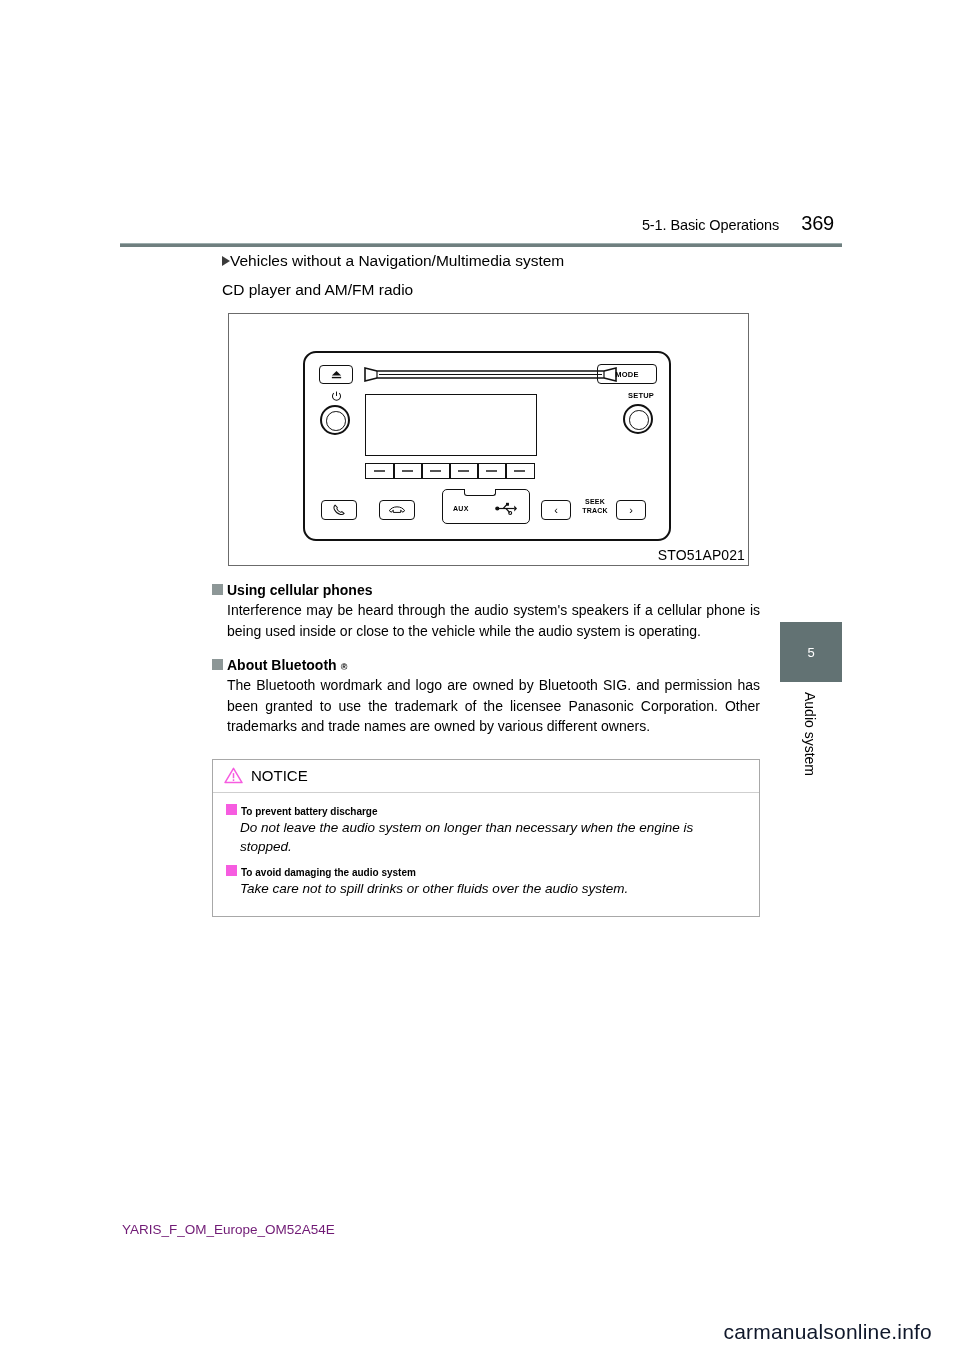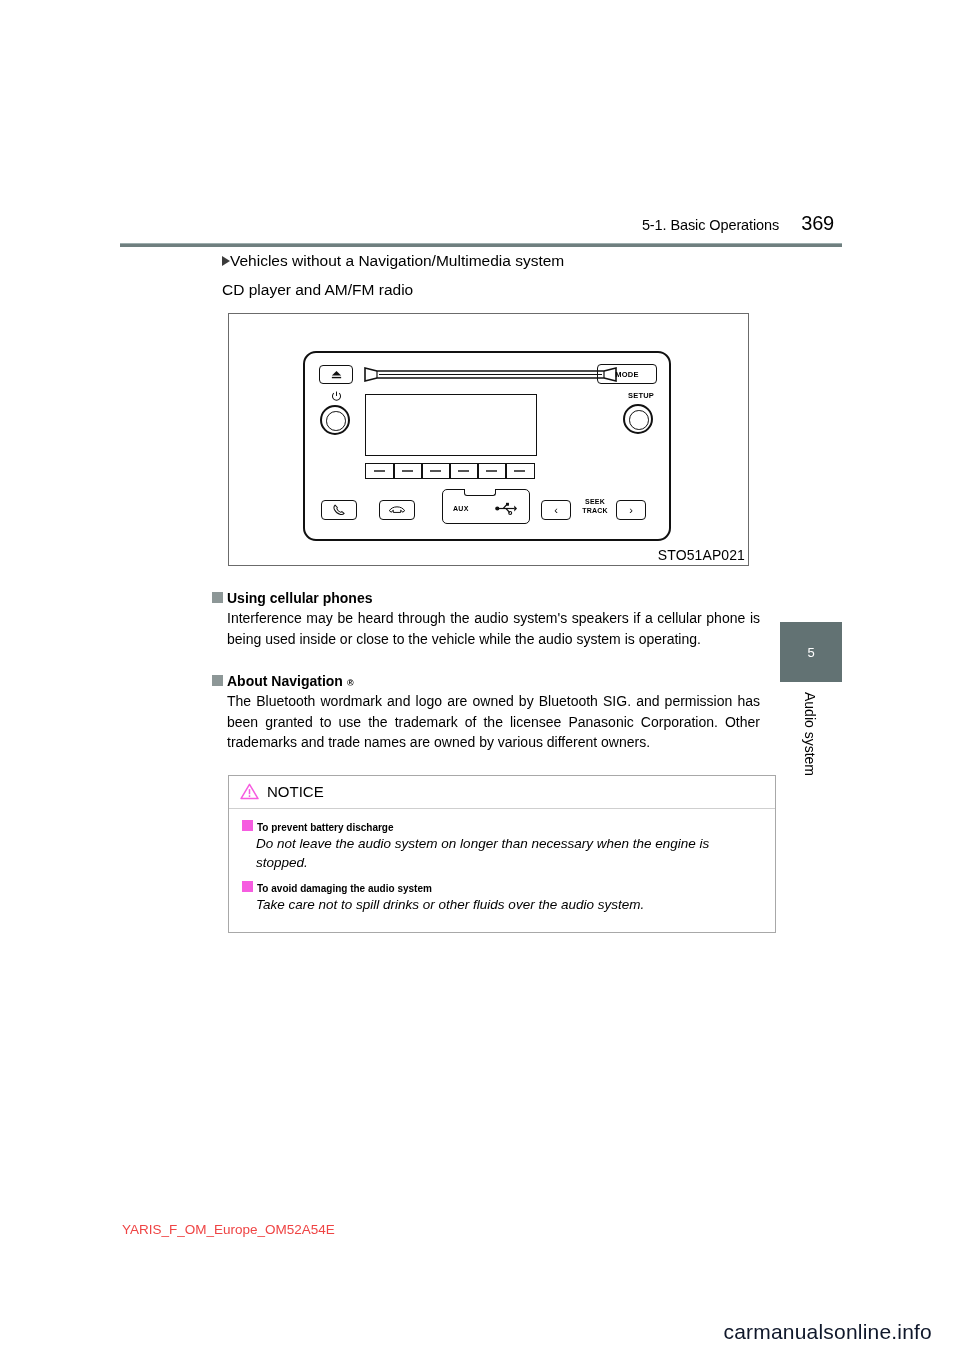--- a/index.html
+++ b/index.html
@@ -253,21 +253,21 @@
   .seek-label {
     position: absolute;
     left: 270px; top: 145px;
     width: 40px;
     text-align: center;
     font-size: 7px; font-weight: bold; line-height: 1.25;
     letter-spacing: 0.2px;
   }
 
   
-  .block { margin-top: 24px; }
+  .block { margin-top: 16px; }
   .sq-head {
     display: flex;
     align-items: baseline;
     gap: 4px;
     font-size: 14px;
     font-weight: bold;
     margin-bottom: 2px;
   }
   .sq {
     display: inline-block;
@@ -282,21 +282,21 @@
     line-height: 1.47;
     text-align: justify;
     padding-left: 15px;
     margin: 0;
   }
   sup { font-size: 9px; vertical-align: super; }
 
   
   .notice {
     margin-top: 22px;
-    margin-left: 16px;
+    margin-left: 0px;
     width: 548px;
     border: 1px solid #a8a8a8;
     background: #fff;
   }
   .notice-head {
     height: 33px;
     border-bottom: 1px solid #cfcfcf;
     display: flex; align-items: center;
     padding-left: 11px;
     gap: 8px;
@@ -306,21 +306,21 @@
   .notice-body .sq-head { font-size: 10px; margin-bottom: 1px; }
   .notice-body .para { font-size: 13.5px; line-height: 1.42; text-align: left; padding-left: 14px; font-style: italic; }
   .notice-body .block { margin-top: 9px; }
   .notice-body .block:first-child { margin-top: 0; }
 
   
   .footer-code {
     position: absolute;
     left: 122px; top: 1222px;
     font-size: 13.5px;
-    color: #ef4444;
+    color: #701a75;
   }
   .watermark {
     position: absolute;
     right: 28px; bottom: 14px;
     font-size: 21px;
     color: #0f172a;
     letter-spacing: 0.2px;
   }
 </style>
 </head>
@@ -441,21 +441,21 @@
     <div class="sq-head">
       <span class="sq sq-gray"></span>
       <span>Using cellular phones</span>
     </div>
     <p class="para">Interference may be heard through the audio system's speakers if a cellular phone is being used inside or close to the vehicle while the audio system is operating.</p>
   </div>
 
   <div class="block">
     <div class="sq-head">
       <span class="sq sq-gray"></span>
-      <span>About Navigation</span>
+      <span>About Bluetooth</span>
         <sup>®</sup>
     </div>
     <p class="para">The Bluetooth wordmark and logo are owned by Bluetooth SIG. and permission has been granted to use the trademark of the licensee Panasonic Corporation. Other trademarks and trade names are owned by various different owners.</p>
   </div>
 
   <div class="notice">
     <div class="notice-head">
       <svg width="19" height="17" viewBox="0 0 20 18">
         <polygon points="10,1.5 19,16.5 1,16.5" fill="none" stroke="#f65ce0" stroke-width="1.6" stroke-linejoin="round"></polygon>
         <rect x="9.2" y="6.5" width="1.6" height="5.4" fill="#f65ce0"></rect>

